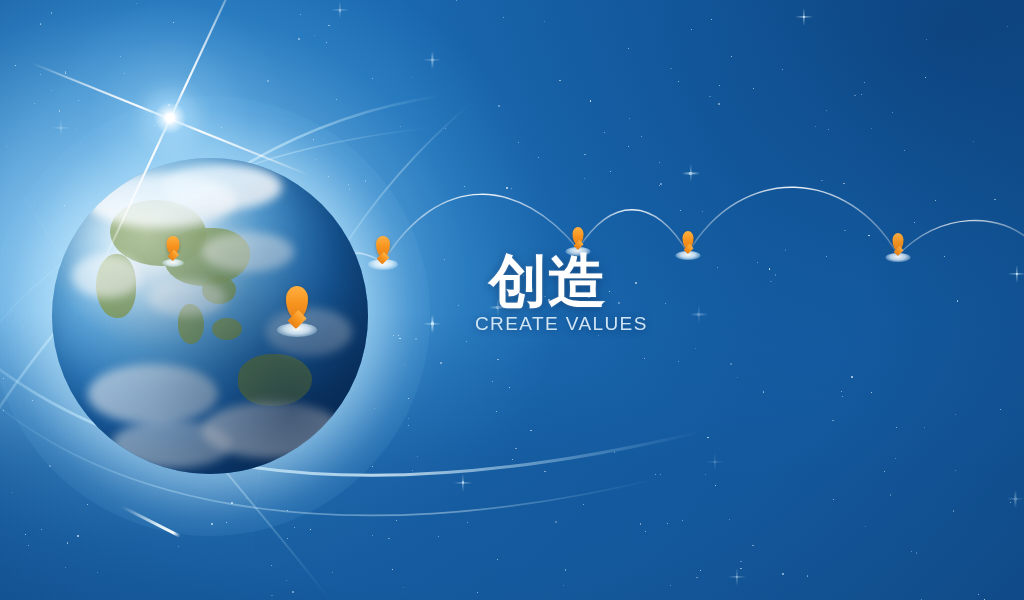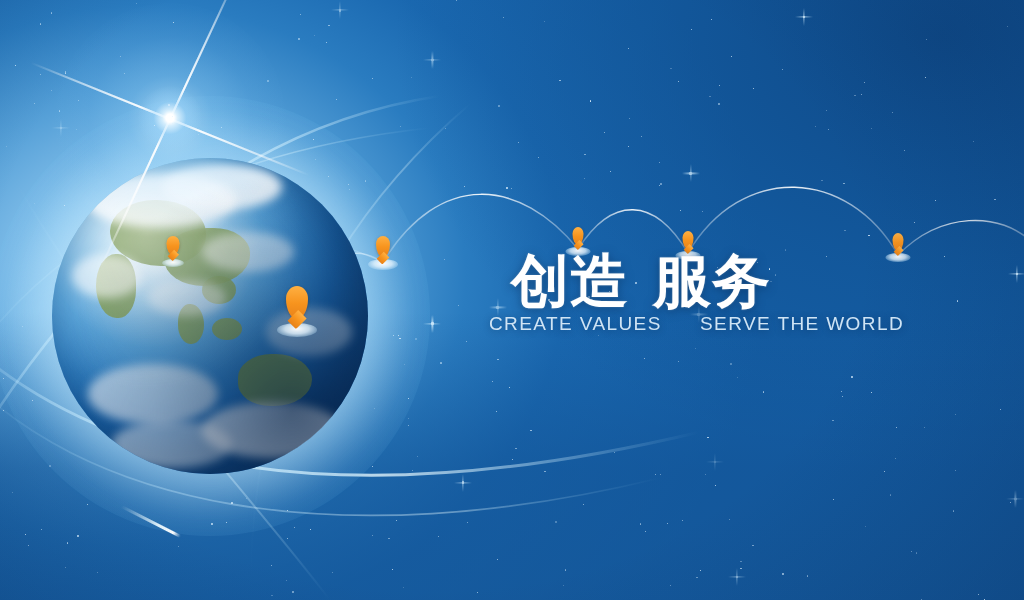--- a/index.html
+++ b/index.html
@@ -158,21 +158,20 @@
   
   .headline {
     position: absolute;
     left: 489px;
     top: 252px;
     display: flex;
     align-items: baseline;
     color: #ffffff;
     white-space: nowrap;
     text-shadow: 0 2px 10px rgba(8,44,90,.55), 0 0 2px rgba(255,255,255,.35);
-    margin-left: 22px;
   }
   .h-big {
     font-size: 58px;
     font-weight: 700;
     letter-spacing: 1px;
     line-height: 1;
   }
   .h-small {
     font-size: 40px;
     font-weight: 700;
@@ -184,21 +183,21 @@
 
   .sub {
     position: absolute;
     top: 313px;
     color: #cfe4f5;
     font-size: 19px;
     letter-spacing: 1.4px;
     white-space: nowrap;
     text-shadow: 0 1px 6px rgba(8,44,90,.5);
   }
-  .sub-left { left: 489px; }
+  .sub-left { left: 475px; }
   .sub-right { left: 700px; }
 
   
   .shooting {
     position: absolute;
     left: 118px; top: 520px;
     width: 66px; height: 3px;
     transform: rotate(27deg);
     background: linear-gradient(to right, rgba(225,245,255,0), rgba(235,250,255,.92) 62%, rgba(255,255,255,.98) 88%, rgba(255,255,255,0));
     border-radius: 2px;
@@ -550,19 +549,17 @@
       <div class="star" style="left: 695.1px; top: 347.7px; width: 1.2px; height: 1.2px; opacity: 0.31;"></div>
       <div class="star" style="left: 740.4px; top: 561.2px; width: 1.2px; height: 1.2px; opacity: 0.39;"></div>
       <div class="star" style="left: 3.2px; top: 410px; width: 1.2px; height: 1.2px; opacity: 0.83;"></div>
       <div class="star" style="left: 211.1px; top: 523.3px; width: 1.8px; height: 1.8px; opacity: 0.84;"></div>
       <div class="star" style="left: 292.2px; top: 590.8px; width: 1.8px; height: 1.8px; opacity: 0.58;"></div>
     </div>
 
   <div class="headline">
     <span class="h-big">创造</span>
     <span class="h-gap"></span>
-    <span class="h-big">服务</span>
   </div>
 
   <div class="sub sub-left">CREATE VALUES</div>
-  <div class="sub sub-right">SERVE THE WORLD</div>
 
 </div>
 
 </body></html>

